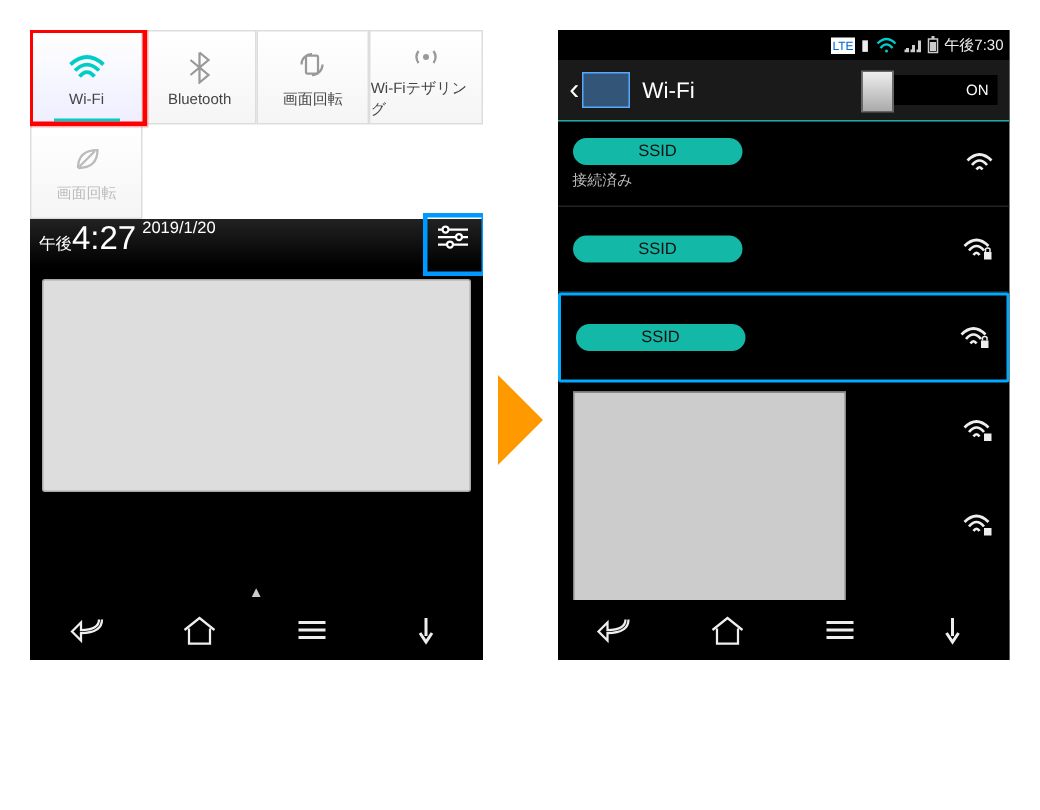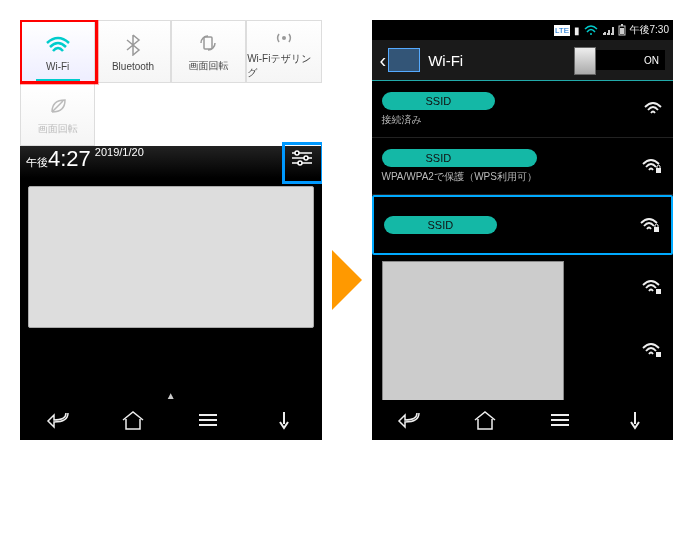--- a/index.html
+++ b/index.html
@@ -190,21 +190,20 @@
       </div>
       <span class="wifi-sig">
           <svg width="20" height="16">
             <path d="M2 6 Q10 -2 18 6 M5 9 Q10 3 15 9 M8 12 Q10 9 12 12" fill="none" stroke="#eee" stroke-width="1.8"></path>
           </svg>
         </span>
     </div>
     <div class="wifi-row">
       <div class="row-txt">
         <span class="ssid-pill">SSID</span>
-        <span class="row-sub">WPA/WPA2で保護（WPS利用可）</span>
       </div>
       <span class="wifi-sig">
           <svg width="22" height="16">
             <path d="M2 6 Q10 -2 18 6 M5 9 Q10 3 15 9 M8 12 Q10 9 12 12" fill="none" stroke="#eee" stroke-width="1.8"></path>
             <rect x="15" y="10" width="5" height="5" fill="#eee"></rect>
             <path d="M16 10 L16 8 A2 2 0 0 1 19 8 L19 10" fill="none" stroke="#eee"></path>
           </svg>
         </span>
     </div>
     <div class="wifi-row hl-blue-row">

